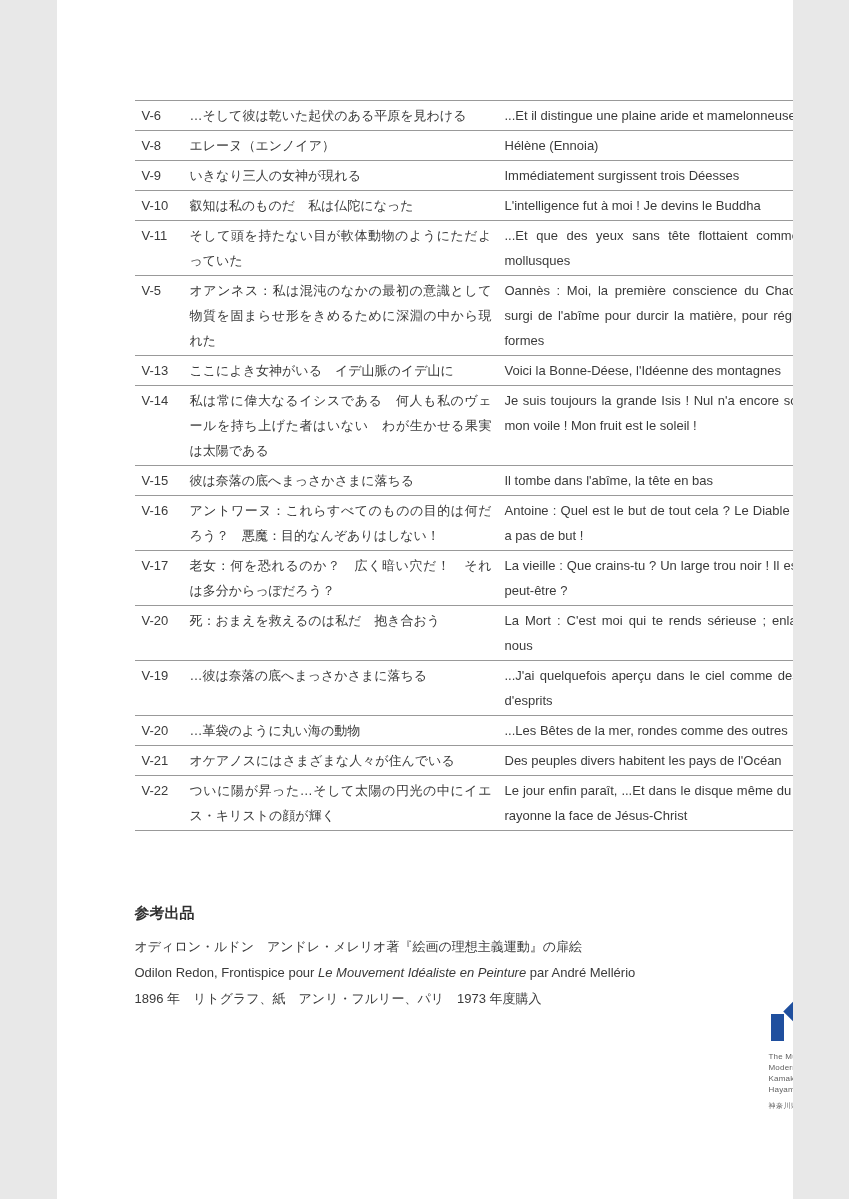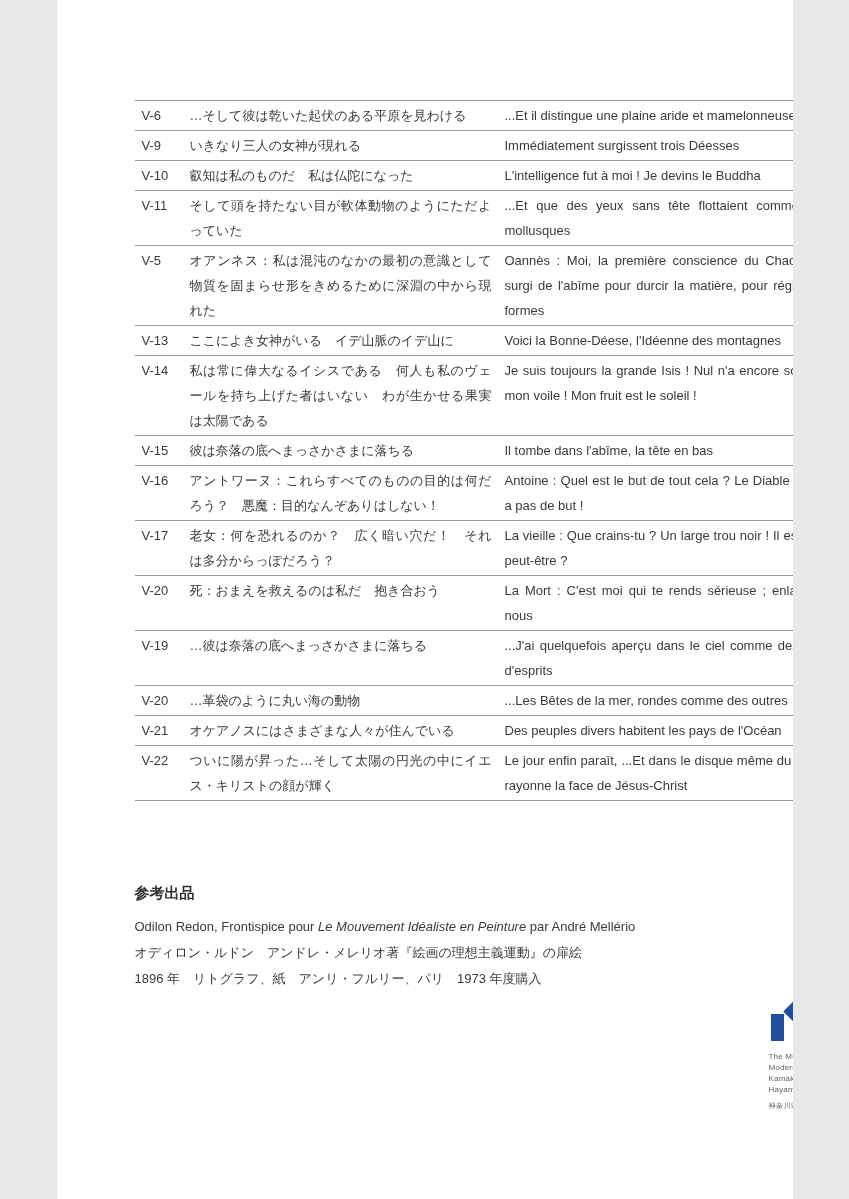--- a/index.html
+++ b/index.html
@@ -32,21 +32,21 @@
     padding: 2px 0 2px 0;
     color: #3a3a3a;
   }
   td.num { width: 55px; padding-left: 7px; }
   td.jp  { width: 315px; padding-right: 13px; text-align: justify; margin-top: 40px; }
   td.fr  { width: 324px; text-align: justify; }
   
   .footer {
     position: absolute;
     left: 78px;
-    top: 884px;
+    top: 904px;
     width: 694px;
   }
   .footer-heading {
     font-size: 15px;
     font-weight: bold;
     color: #2f2f2f;
     margin-bottom: 11px;
   }
   .footer-line {
     font-size: 13px;
@@ -97,20 +97,25 @@
 
   <table class="exhibit-table">
     <tbody id="rows">
     <tr>
       <td class="num">V-6</td>
       <td class="jp">…そして彼は乾いた起伏のある平原を見わける</td>
       <td class="fr">...Et il distingue une plaine aride et mamelonneuse</td>
     </tr>
 
 
+    <tr>
+      <td class="num">V-8</td>
+      <td class="jp">エレーヌ（エンノイア）</td>
+      <td class="fr">Hélène (Ennoia)</td>
+    </tr>
 
     <tr>
       <td class="num">V-9</td>
       <td class="jp">いきなり三人の女神が現れる</td>
       <td class="fr">Immédiatement surgissent trois Déesses</td>
     </tr>
 
     <tr>
       <td class="num">V-10</td>
       <td class="jp">叡知は私のものだ　私は仏陀になった</td>
@@ -186,22 +191,22 @@
     <tr>
       <td class="num">V-22</td>
       <td class="jp">ついに陽が昇った…そして太陽の円光の中にイエス・キリストの顔が輝く</td>
       <td class="fr">Le jour enfin paraît, ...Et dans le disque même du soleil, rayonne la face de Jésus-Christ</td>
     </tr>
   </tbody>
   </table>
 
   <div class="footer">
     <div class="footer-heading">参考出品</div>
+    <div class="footer-line">オディロン・ルドン　アンドレ・メレリオ著『絵画の理想主義運動』の扉絵</div>
     <div class="footer-line credit-en"><span>Odilon Redon, Frontispice pour </span><span class="book-title">Le Mouvement Idéaliste en Peinture</span><span> par André Mellério</span></div>
-    <div class="footer-line">オディロン・ルドン　アンドレ・メレリオ著『絵画の理想主義運動』の扉絵</div>
     <div class="footer-line">1896 年　リトグラフ、紙　アンリ・フルリー、パリ　1973 年度購入</div>
   </div>
 
   <div class="logo">
     <div class="logo-mark">
       <div class="bar" style="background: rgb(31, 79, 158);"></div>
       <div class="diamond" style="background: rgb(31, 79, 158);"></div>
       <div class="square" style="background: rgb(31, 79, 158);"></div>
     </div>
     <div class="logo-text">

